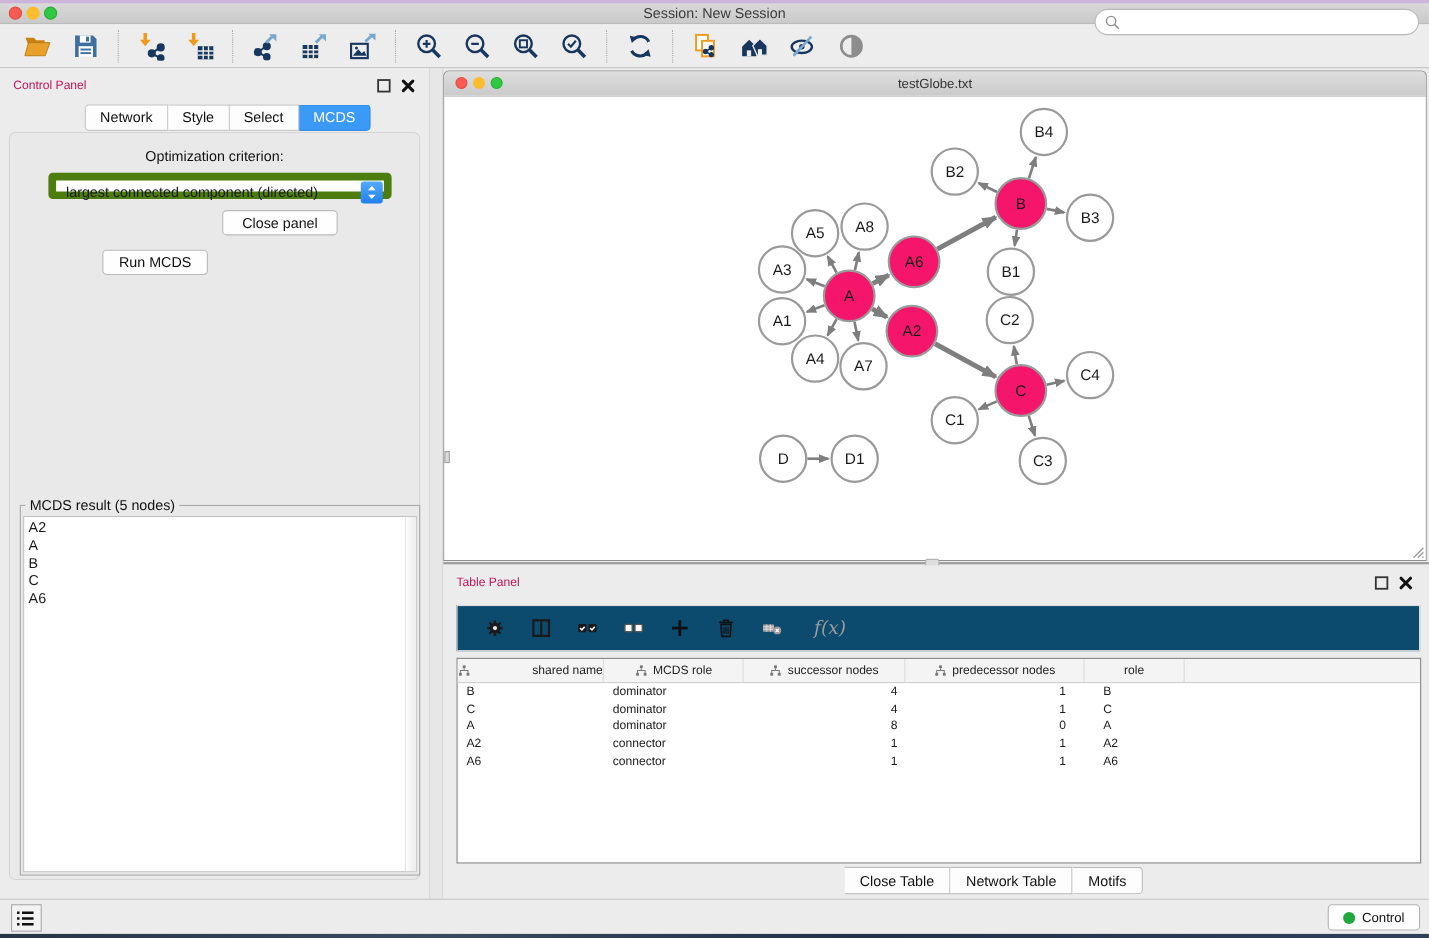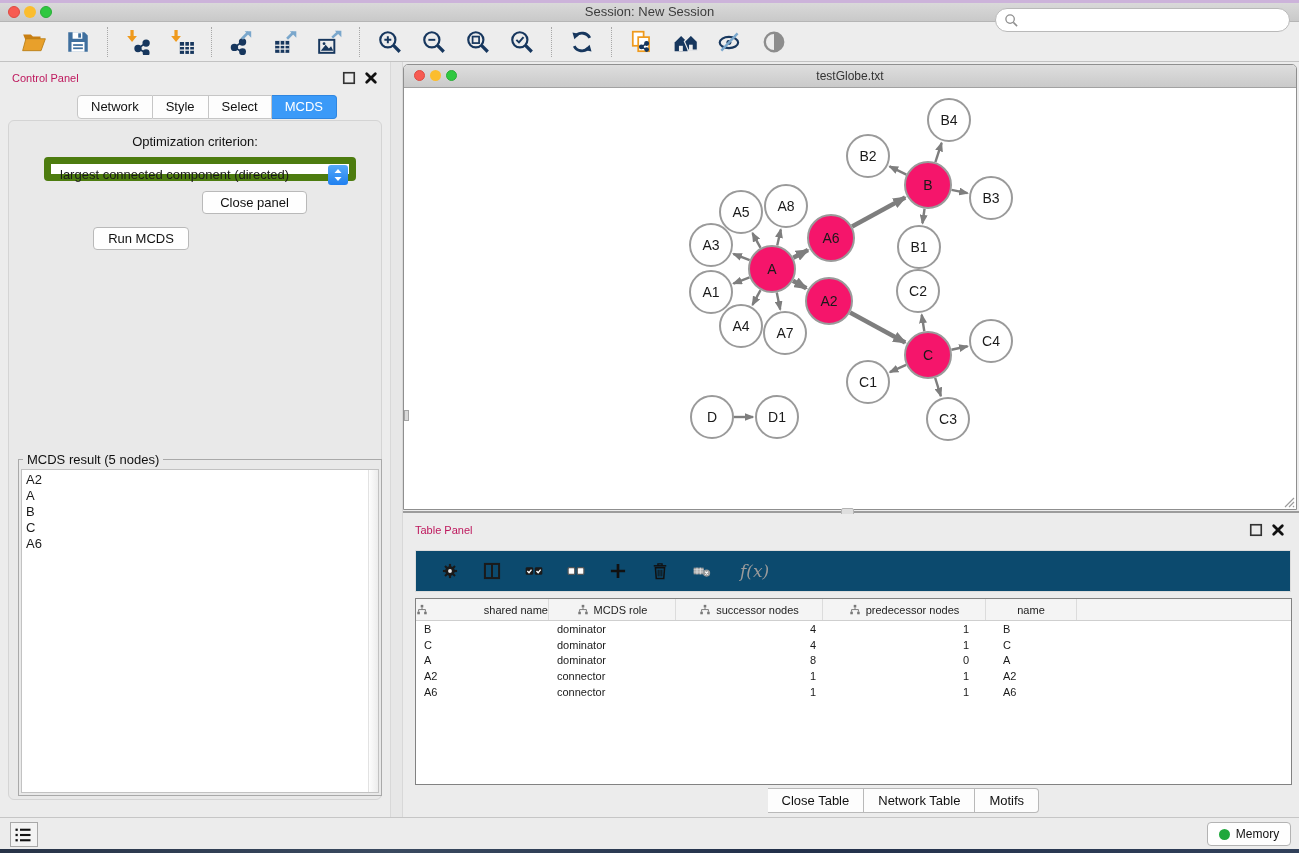--- a/index.html
+++ b/index.html
@@ -537,21 +537,21 @@
             <svg viewBox="0 0 14 14">
               <rect x="5.5" y="1" width="3" height="3" fill="#787878"></rect>
               <rect x="1.5" y="9" width="3" height="3" fill="#787878"></rect>
               <rect x="9.5" y="9" width="3" height="3" fill="#787878"></rect>
               <path d="M7 4 v2.5 M3 9 V6.5 h8 V9" stroke="#787878" stroke-width="1.1" fill="none"></path>
             </svg>
           </span>
           <span>predecessor nodes</span>
         </div>
         <div class="th-cell" style="width: 91px;">
-          <span>name</span>
+          <span>role</span>
         </div>
       </div>
     <div id="tp-body">
         <div class="tr-row">
           <div class="td-cell" style="width: 133px; text-align: left; padding-left: 8px; padding-right: 0px;">B</div>
           <div class="td-cell" style="width: 127px; text-align: left; padding-left: 8px; padding-right: 0px;">dominator</div>
           <div class="td-cell" style="width: 147px; text-align: right; padding-left: 0px; padding-right: 7px;">4</div>
           <div class="td-cell" style="width: 163px; text-align: right; padding-left: 0px; padding-right: 17px;">1</div>
           <div class="td-cell" style="width: 91px; text-align: left; padding-left: 17px; padding-right: 0px;">B</div>
         </div>
@@ -603,16 +603,16 @@
         </g>
       <g fill="#111">
           <rect x="2" y="3.5" width="3" height="3"></rect>
           <rect x="2" y="10.5" width="3" height="3"></rect>
           <rect x="2" y="17.5" width="3" height="3"></rect>
         </g>
     </svg>
   </button>
   <div id="memory-btn">
     <span id="memory-dot"></span>
-    <span>Memory</span>
+    <span>Control</span>
   </div>
 </div>
 <div id="desktop-strip"></div>
 
 </body></html>

